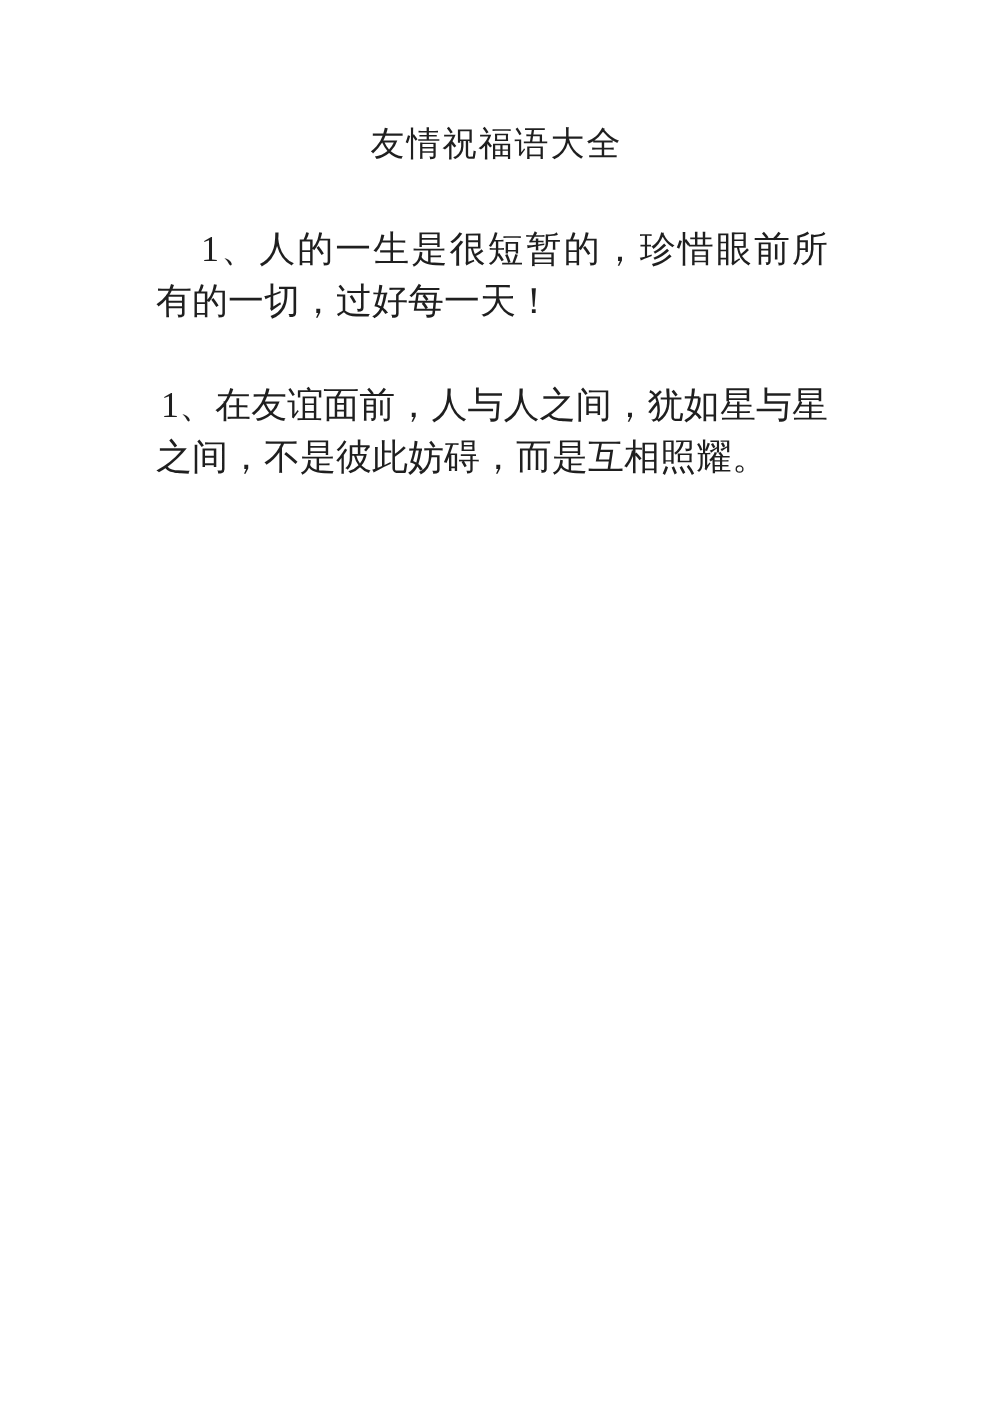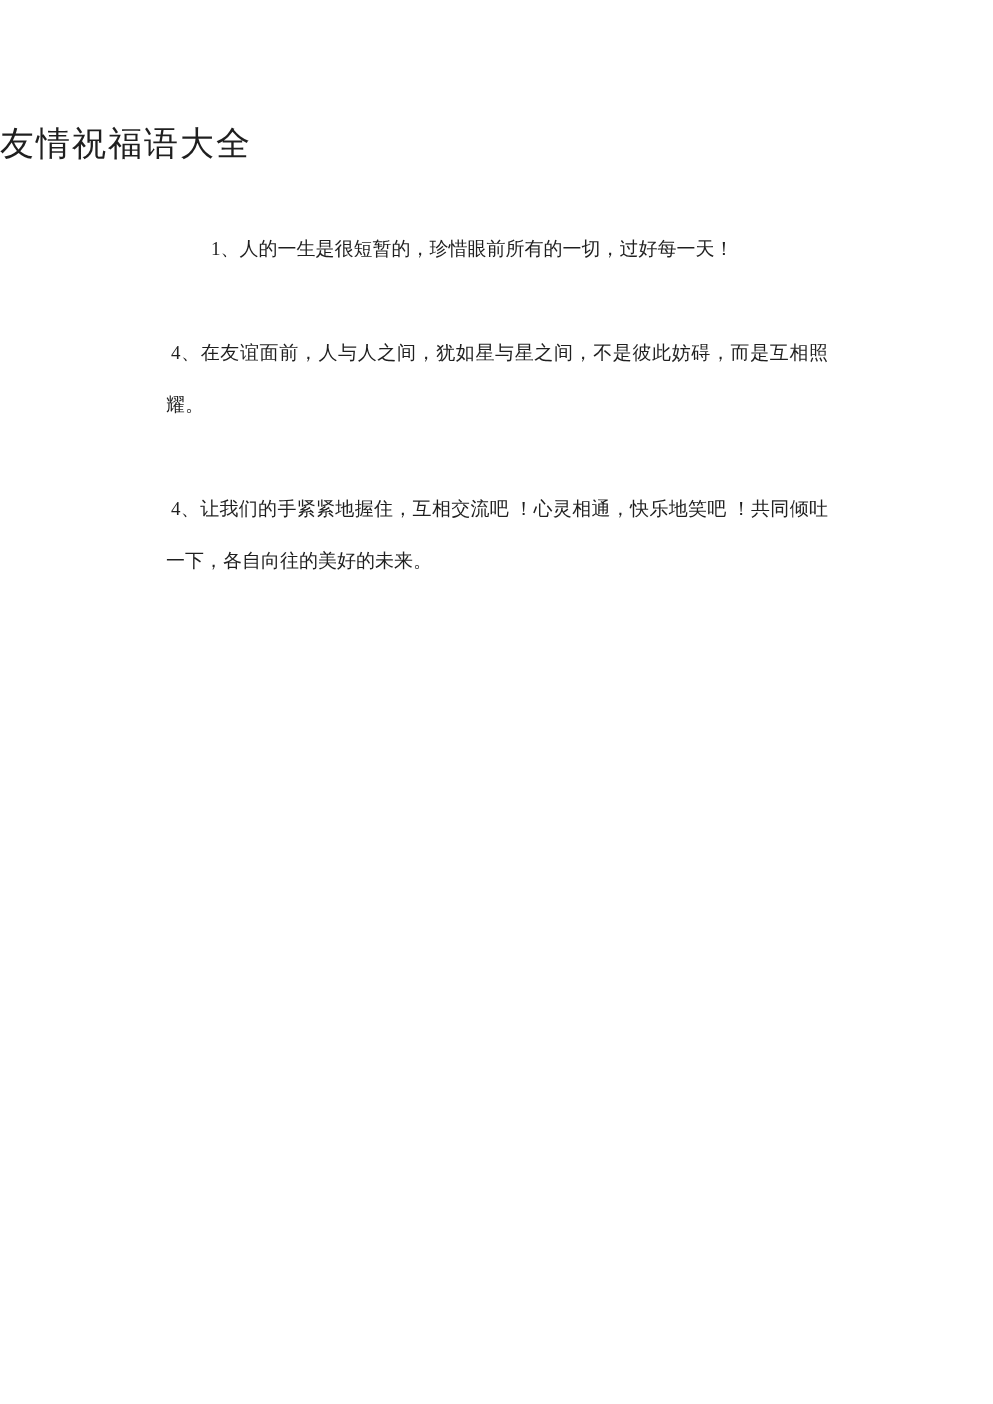--- a/index.html
+++ b/index.html
@@ -11,48 +11,47 @@
     position: relative;
     width: 993px;
     height: 1404px;
     background: #ffffff;
     overflow: hidden;
     font-family: "Liberation Serif", "DejaVu Serif", serif;
   }
   .doc-title {
     margin: 0;
     padding-top: 121px;
-    text-align: left;
+    text-align: center;
     font-size: 34px;
     line-height: 46px;
     font-weight: normal;
     letter-spacing: 2px;
     color: #1f1f1f;
   }
   .doc-body {
     margin-left: 148px;
     margin-top: 56px;
     width: 680px;
   }
   .doc-body p {
-    margin: 0 0 52px 18px;
-    font-size: 19px;
+    margin: 0 0 52px 8px;
+    font-size: 36px;
     line-height: 52px;
     text-align: justify;
     color: #1f1f1f;
     text-indent: 5px;
   }
   .doc-body p.first-para {
     text-indent: 45px;
   }
 </style>
 </head>
 <body>
 
 <div class="page">
   <h1 class="doc-title">友情祝福语大全</h1>
 
   <div class="doc-body">
     <p class="first-para">1、人的一生是很短暂的，珍惜眼前所有的一切，过好每一天！</p>
-    <p>4、在友谊面前，人与人之间，犹如星与星之间，不是彼此妨碍，而是互相照耀。</p>
-    <p>4、让我们的手紧紧地握住，互相交流吧 ！心灵相通，快乐地笑吧 ！共同倾吐一下，各自向往的美好的未来。</p>
+    <p>1、在友谊面前，人与人之间，犹如星与星之间，不是彼此妨碍，而是互相照耀。</p>
   </div>
 </div>
 
 </body></html>

